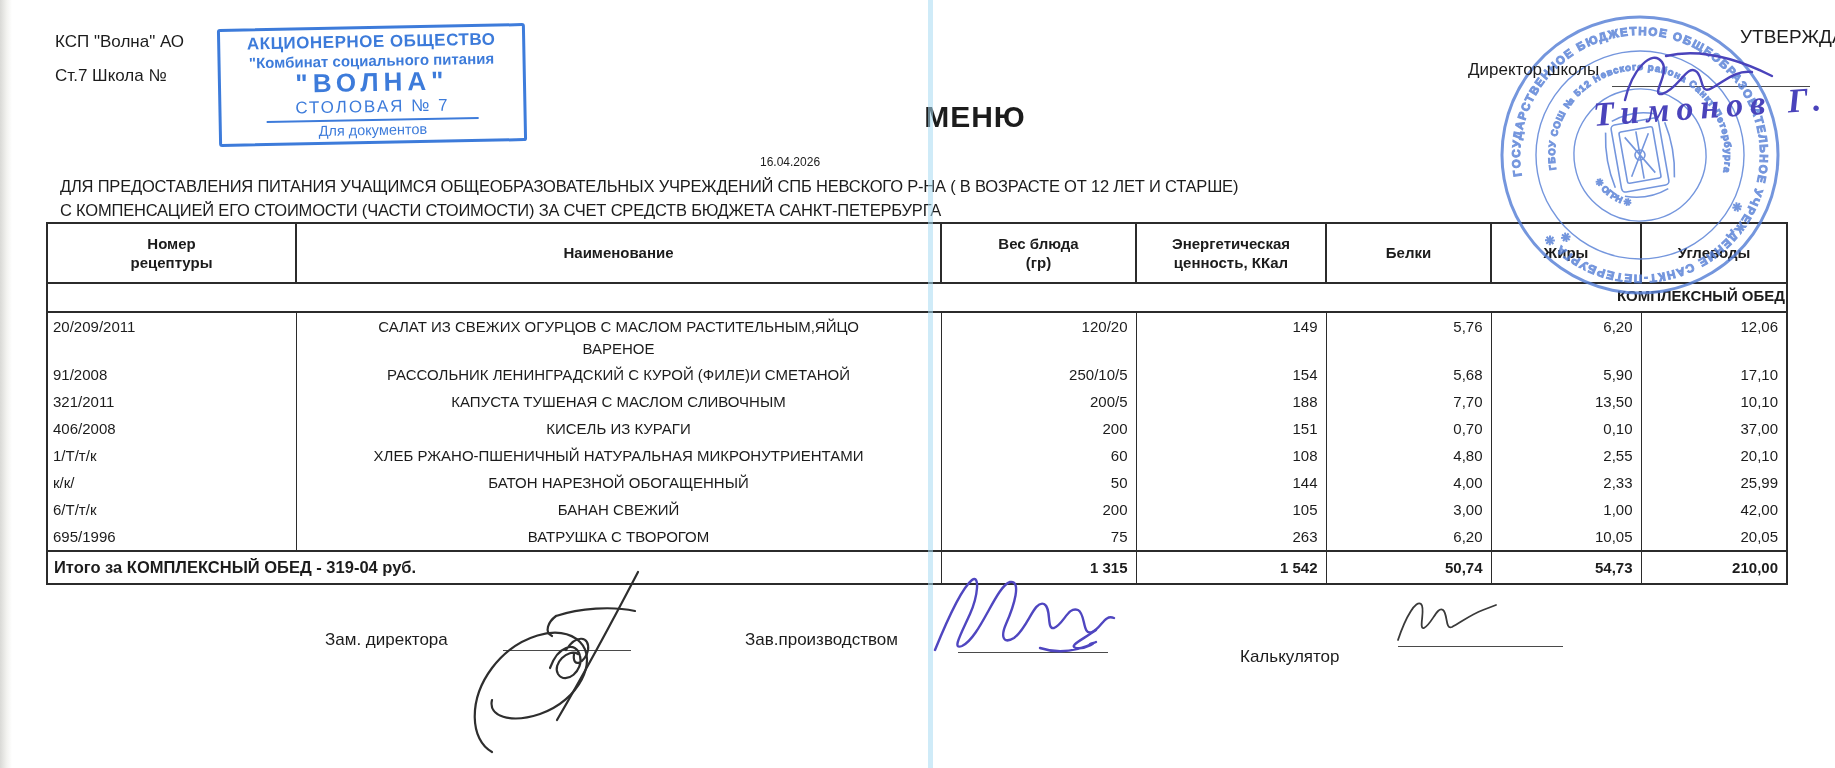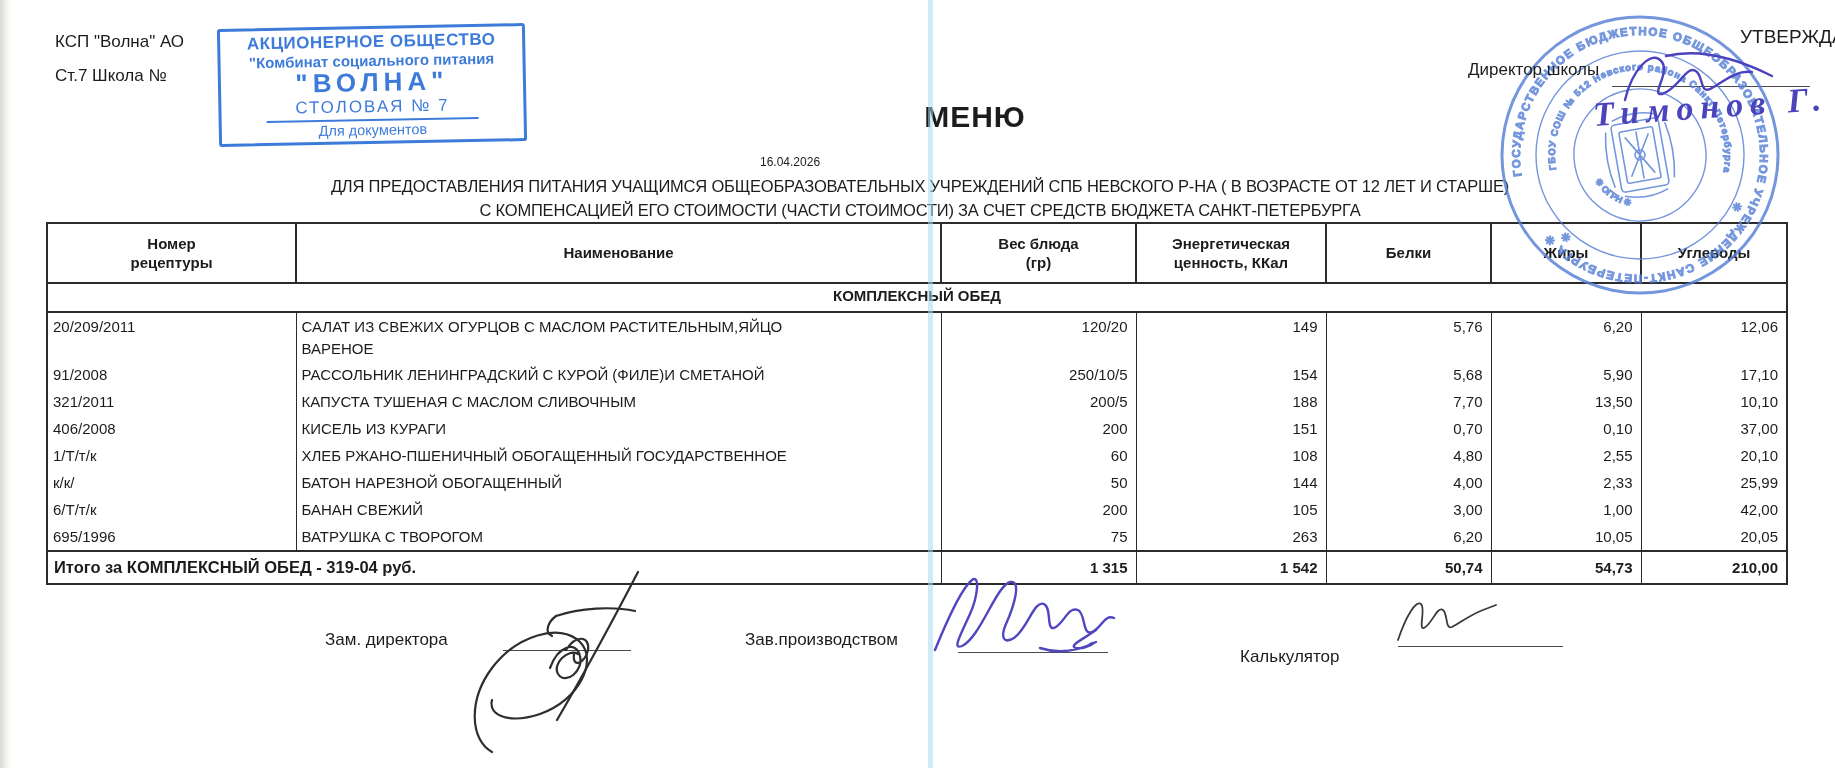--- a/index.html
+++ b/index.html
@@ -18,43 +18,43 @@
       transform:rotate(-1.1deg);color:#2f72d8;text-align:center;z-index:15;opacity:.93;
       display:flex;flex-direction:column;justify-content:center;gap:0;background:rgba(255,255,255,.0);}
   .stamp-rect .l1{font-size:17px;font-weight:bold;letter-spacing:.5px;}
   .stamp-rect .l2{font-size:15px;font-weight:bold;}
   .stamp-rect .l3{font-size:26px;font-weight:bold;letter-spacing:5px;line-height:1.05;}
   .stamp-rect .l4{font-size:17px;letter-spacing:2px;}
   .stamp-rect .l5{font-size:14.5px;border-top:2px solid #2f72d8;width:70%;margin:2px auto 0;padding-top:1px;}
   
   .title{left:760px;top:100px;width:430px;text-align:center;font-size:30px;font-weight:bold;letter-spacing:1px;}
   .docdate{left:760px;top:155px;width:430px;text-align:left;font-size:12px;}
-  .sub{left:60px;width:1720px;text-align:center;font-size:16.5px;letter-spacing:-0.2px;}
+  .sub{left:60px;width:1720px;text-align:left;font-size:16.5px;letter-spacing:-0.2px;}
   .sub1{top:177px;}
   .sub2{top:201px;}
   
   .approve{left:1740px;top:26px;font-size:19px;z-index:30;}
   .director{left:1468px;top:60px;font-size:17px;z-index:30;}
   .sig-line{height:0;border-top:1.5px solid #4a4a4a;z-index:12;}
   
   table.menu{position:absolute;left:46px;top:222px;width:1740px;border-collapse:collapse;
       table-layout:fixed;font-size:15px;z-index:10;background:transparent;}
   table.menu,table.menu th,table.menu td{border-color:#2b2b2b;}
   table.menu{border:2px solid #2b2b2b;}
   th{border:2px solid #2b2b2b;font-weight:bold;padding:3px 4px;vertical-align:middle;line-height:1.3;height:52px;}
   .pre{white-space:pre-line;}
-  tr.band td{border-top:2px solid #2b2b2b;border-bottom:2px solid #2b2b2b;text-align:center;
+  tr.band td{border-top:2px solid #2b2b2b;border-bottom:2px solid #2b2b2b;text-align:right;
       font-weight:bold;height:25px;padding:1px;}
   tbody td{border-left:1.5px solid #2b2b2b;border-right:1.5px solid #2b2b2b;border-top:none;border-bottom:none;
       vertical-align:top;padding:3px 5px 1px;line-height:1.45;height:23px;}
   tfoot td{border-top:2px solid #2b2b2b;border-left:1.5px solid #2b2b2b;height:27px;vertical-align:middle;
       font-weight:bold;padding:2px 5px;}
   .num{text-align:right;padding-right:8px;}
   .c-recipe{}
-  .c-name{text-align:left;}
+  .c-name{text-align:center;}
   .tot-label{font-size:16.5px;text-align:left;padding-left:6px;}
   
   .siglab{font-size:17px;z-index:30;}
   svg.overlay{left:0;top:0;z-index:25;pointer-events:none;}
   svg.stamp-round{left:1490px;top:5px;z-index:18;opacity:.82;pointer-events:none;}
   .stamp-round text{fill:#567fd6;font-family:"Liberation Sans",sans-serif;font-weight:bold;}
 </style>
 </head>
 <body>
 
@@ -143,21 +143,21 @@
           <td class="c-recipe">406/2008</td>
           <td class="c-name pre">КИСЕЛЬ ИЗ КУРАГИ</td>
           <td class="num">200</td>
           <td class="num">151</td>
           <td class="num">0,70</td>
           <td class="num">0,10</td>
           <td class="num">37,00</td>
         </tr>
         <tr>
           <td class="c-recipe">1/Т/т/к</td>
-          <td class="c-name pre">ХЛЕБ РЖАНО-ПШЕНИЧНЫЙ ОБОГАЩЕННЫЙ ГОСУДАРСТВЕННОЕ</td>
+          <td class="c-name pre">ХЛЕБ РЖАНО-ПШЕНИЧНЫЙ НАТУРАЛЬНАЯ МИКРОНУТРИЕНТАМИ</td>
           <td class="num">60</td>
           <td class="num">108</td>
           <td class="num">4,80</td>
           <td class="num">2,55</td>
           <td class="num">20,10</td>
         </tr>
         <tr>
           <td class="c-recipe">к/к/</td>
           <td class="c-name pre">БАТОН НАРЕЗНОЙ ОБОГАЩЕННЫЙ</td>
           <td class="num">50</td>

